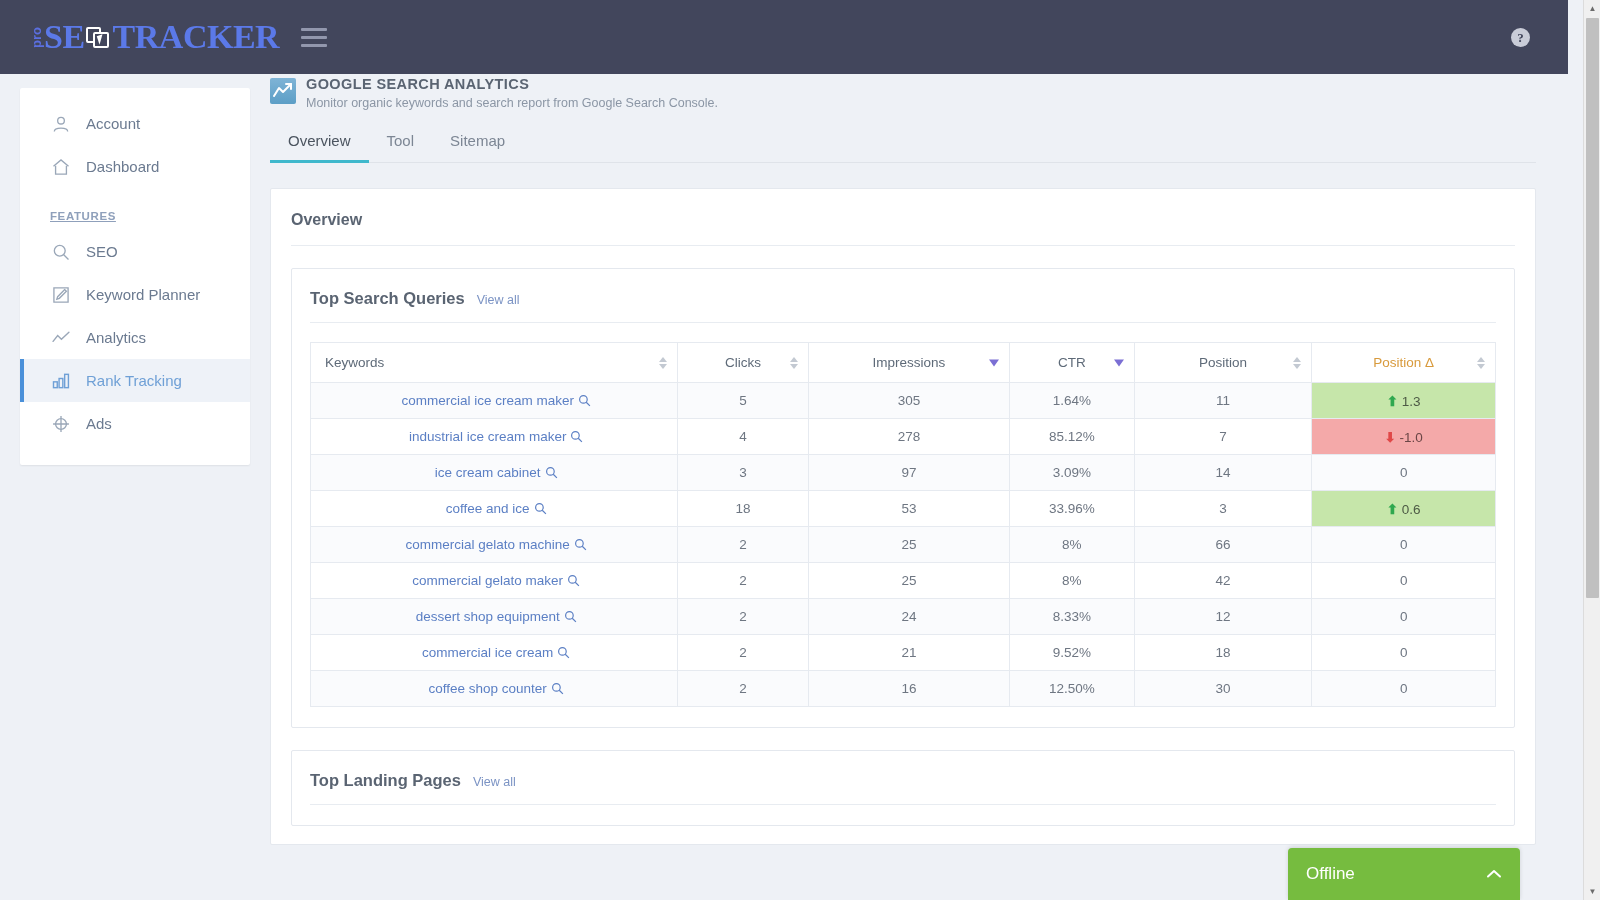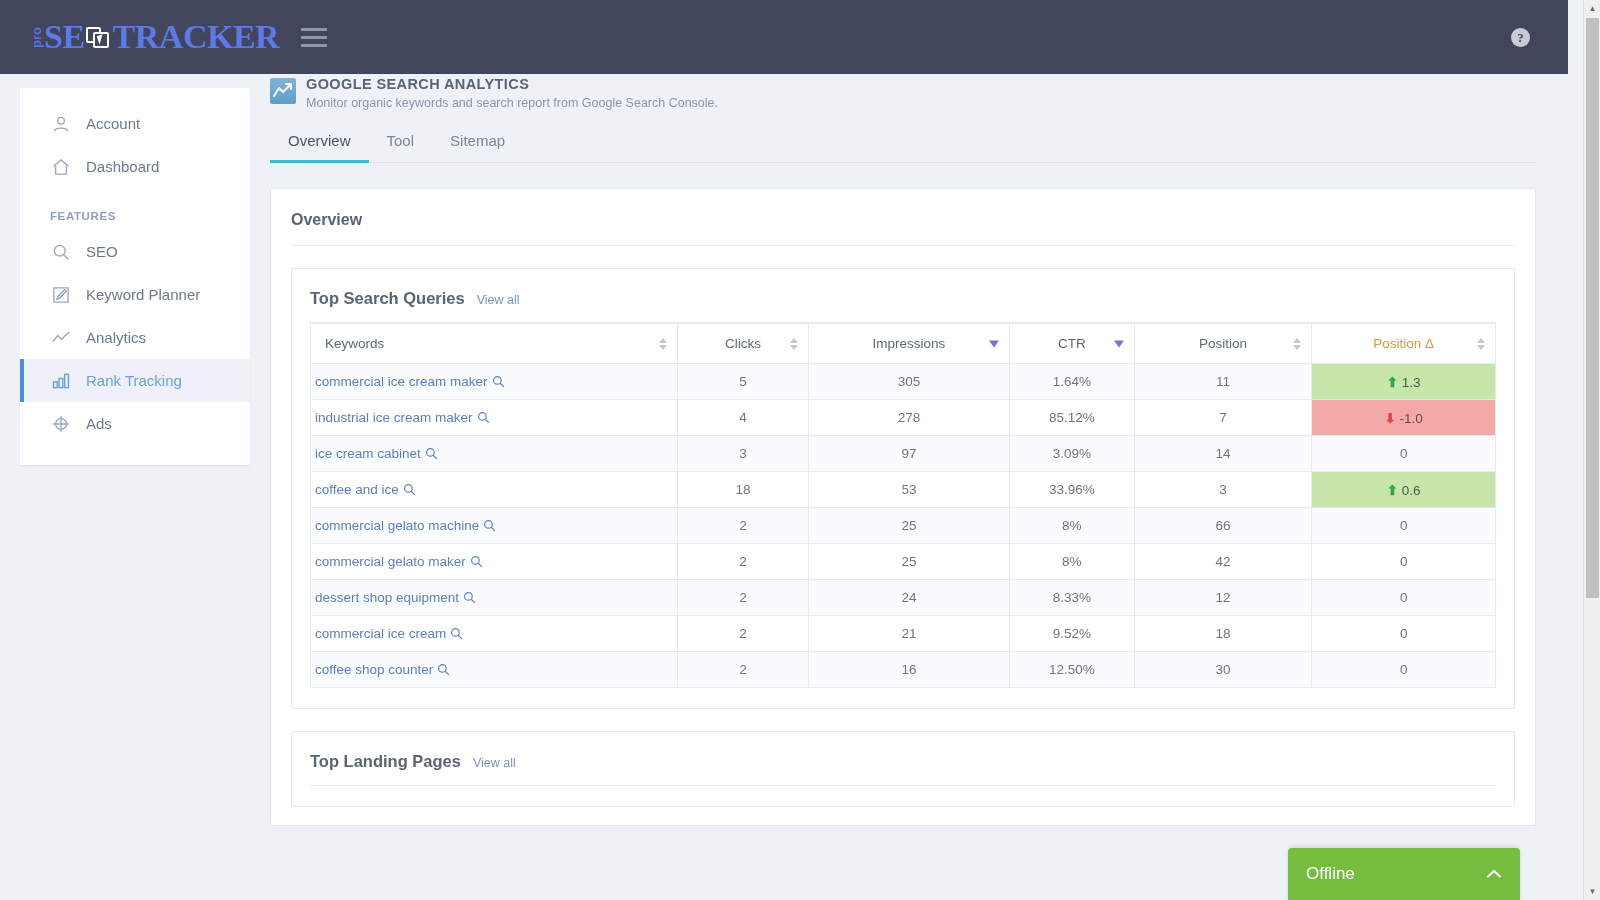--- a/index.html
+++ b/index.html
@@ -90,21 +90,21 @@
     width: 22px; height: 22px; margin-right: 14px;
     display: flex; align-items: center; justify-content: center;
     color: #9aa7b8;
   }
   .nav-item.active {
     background: #eef2f8; border-left-color: #4a90d9; color: #6fa0d6;
   }
   .nav-item.active .ico { color: #6fa0d6; }
   .nav-section {
     font-size: 11.5px; font-weight: bold; letter-spacing: 0.6px;
-    color: #8fa0bb; padding: 22px 0 8px 30px;
+    color: #8fa0bb; padding: 22px 0 8px 30px; text-decoration: underline;
   }
   svg { display: block; }
 
   
   .main {
     position: absolute; left: 270px; top: 76px;
     width: 1266px;
   }
   .page-head { display: flex; align-items: flex-start; }
   .page-icon {
@@ -146,21 +146,21 @@
     padding: 20px 18px 20px 18px;
   }
   .card-head {
     display: flex; align-items: baseline; gap: 12px;
     padding-bottom: 14px; border-bottom: 1px solid #e8ecf1;
   }
   .card-head h3 { font-size: 16.5px; font-weight: bold; color: #5a6472; }
   .viewall { font-size: 12.5px; color: #7b93c4; cursor: pointer; }
 
   
-  table { width: 100%; border-collapse: collapse; }
+  table { width: 100%; border-collapse: collapse; margin-top: 19px; }
   thead th {
     background: #ffffff;
     border: 1px solid #e6eaf0;
     height: 40px; font-size: 13.5px; font-weight: normal;
     color: #5e6a78; position: relative;
   }
   thead th.kw { text-align: left; padding-left: 14px; }
   .sortico {
     position: absolute; right: 10px; top: 50%; transform: translateY(-50%);
     display: flex; flex-direction: column; gap: 2px; cursor: pointer;
@@ -173,21 +173,21 @@
   .sortico i.dn { border-top: 5px solid #c3c9d2; }
   .sortico.desc i.dn { border-top: 7px solid #7b6fd4; border-left-width: 5px; border-right-width: 5px; }
   .delta-sym { color: #d89a3c; }
 
   tbody td {
     border: 1px solid #e6eaf0;
     height: 36px; font-size: 13.5px; color: #6e7682;
     text-align: center; background: #fafbfd;
   }
   tbody tr td.kwcell {
-    text-align: left; padding-left: 4px; color: #5b7fc4;
+    text-align: center; padding-left: 4px; color: #5b7fc4;
   }
   tbody tr:nth-child(even) td { background: #ffffff; }
   .kwlink { color: #5b7fc4; cursor: pointer; }
   .magnify { margin-left: 4px; color: #5b7fc4; cursor: pointer; display: inline-block; vertical-align: -2px; }
   td.delta-up { background: #c6e6aa !important; color: #4d5a45; }
   td.delta-down { background: #f4a9a9 !important; color: #6b4646; }
   .arrow-up { color: #2fa84f; font-weight: bold; }
   .arrow-down { color: #e04848; font-weight: bold; }
 
   

